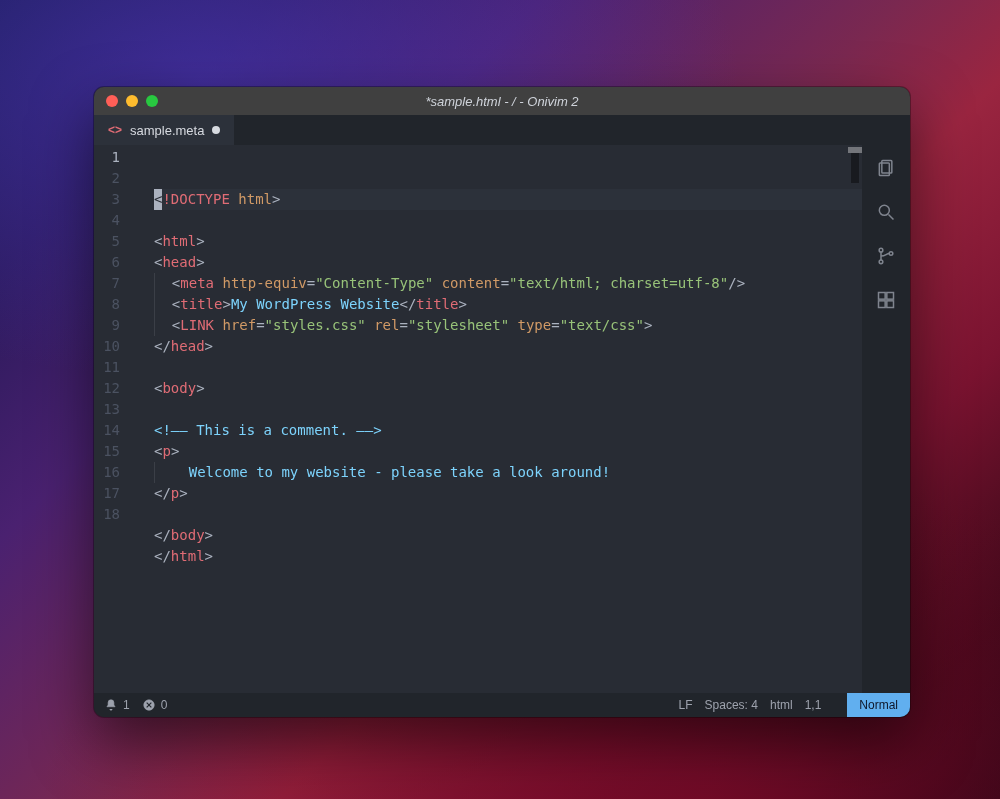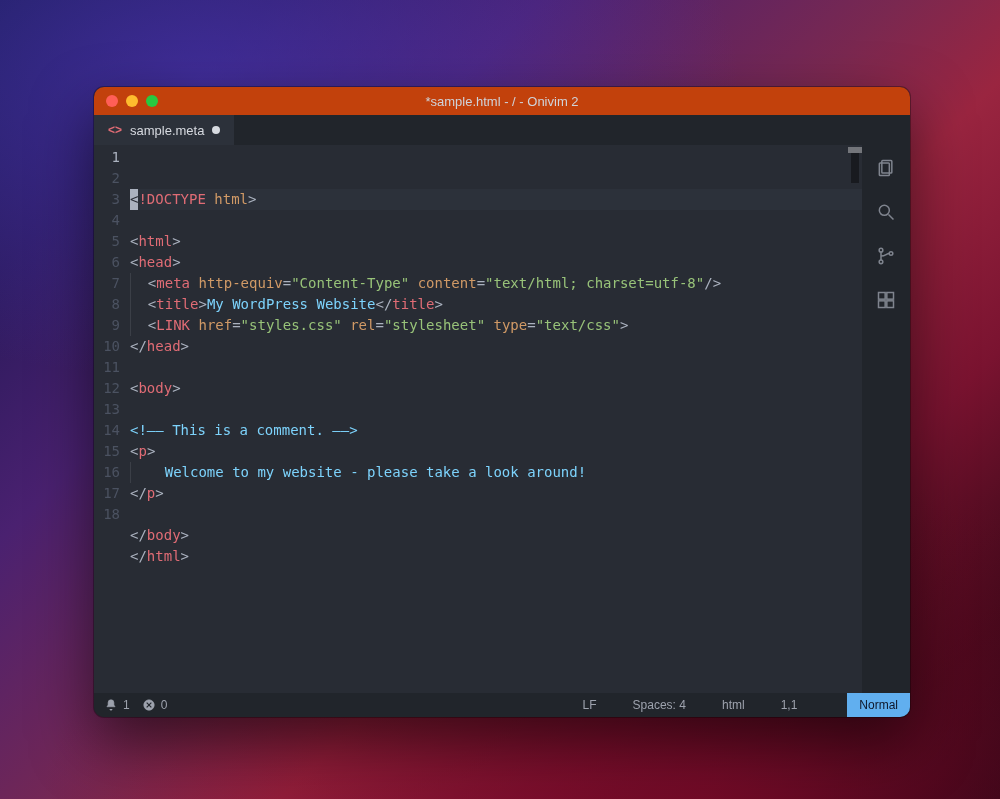--- a/index.html
+++ b/index.html
@@ -37,24 +37,25 @@
     background: #21252B;
     border-radius: 10px;
     box-shadow: 0 25px 60px rgba(0,0,0,0.55), 0 0 0 1px rgba(0,0,0,0.3);
     display: flex;
     flex-direction: column;
     overflow: hidden;
   }
 
   .titlebar {
     height: 28px;
-    background: #c2410c;
+    background: #404040;
     display: flex;
     align-items: center;
     position: relative;
+    font-style: italic;
   }
   .traffic-lights {
     position: absolute;
     left: 12px;
     display: flex;
     gap: 8px;
     align-items: center;
   }
   .tl { width: 12px; height: 12px; border-radius: 50%; }
   .tl.red { background:#FF5F57; }
@@ -123,21 +124,21 @@
 
   .code {
     flex: 1;
     padding-top: 2px;
     font-size: 14px;
     line-height: 21px;
     white-space: pre;
     color: #abb2bf;
     position: relative;
   }
-  .code-line { height: 21px; display: block; }
+  .code-line { height: 21px; display: block; margin-left: 24px; }
   .code-line.active { background: #2C313A; }
 
   .cursor-block {
     display: inline-block;
     background: #ABB2BF;
     color: #282C34;
   }
 
   
   .scroll-indicator {
@@ -183,21 +184,21 @@
   .statusbar {
     height: 24px;
     background: #21252B;
     display: flex;
     align-items: center;
     font-size: 12px;
     font-family: -apple-system, sans-serif;
     color: #9da2ad;
   }
   .statusbar .left { display:flex; align-items:center; gap: 12px; padding-left: 10px; }
-  .statusbar .right { margin-left: auto; display:flex; align-items:center; gap: 36px; padding-right: 0; }
+  .statusbar .right { margin-left: auto; display:flex; align-items:center; gap: 12px; padding-right: 0; }
   .mode {
     background: #61AFEF;
     color: #0f172a;
     padding: 0 12px;
     height: 24px;
     display: flex;
     align-items: center;
     font-weight: 500;
   }
   .sicon { display:flex; align-items:center; gap:5px; }

